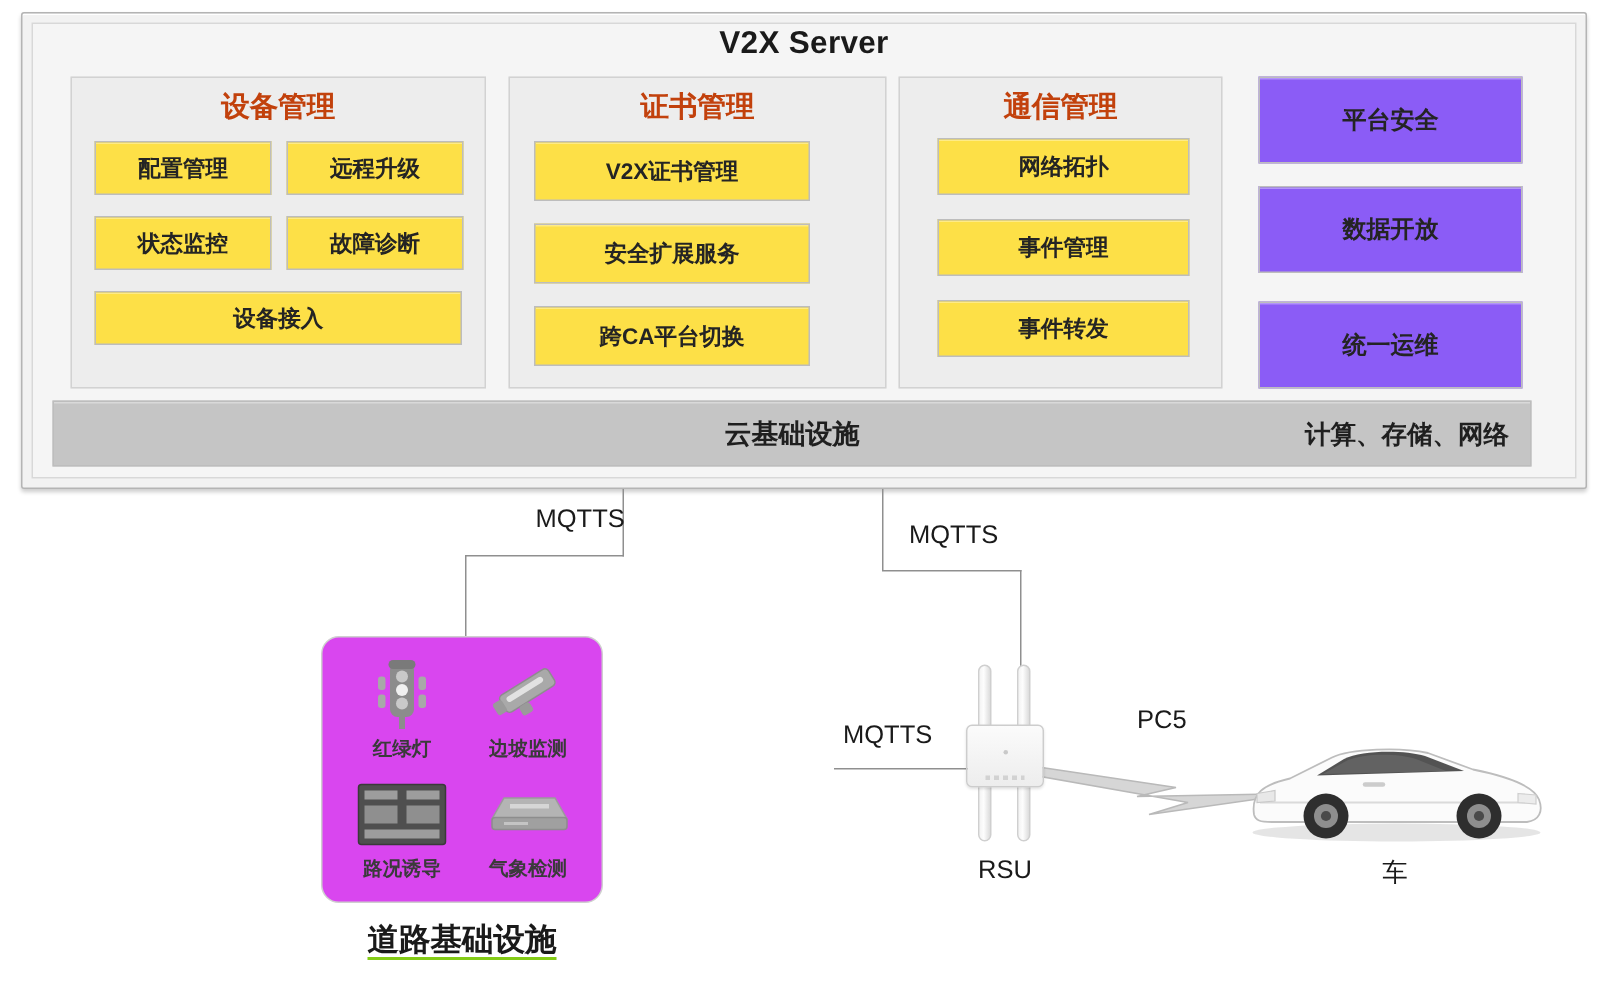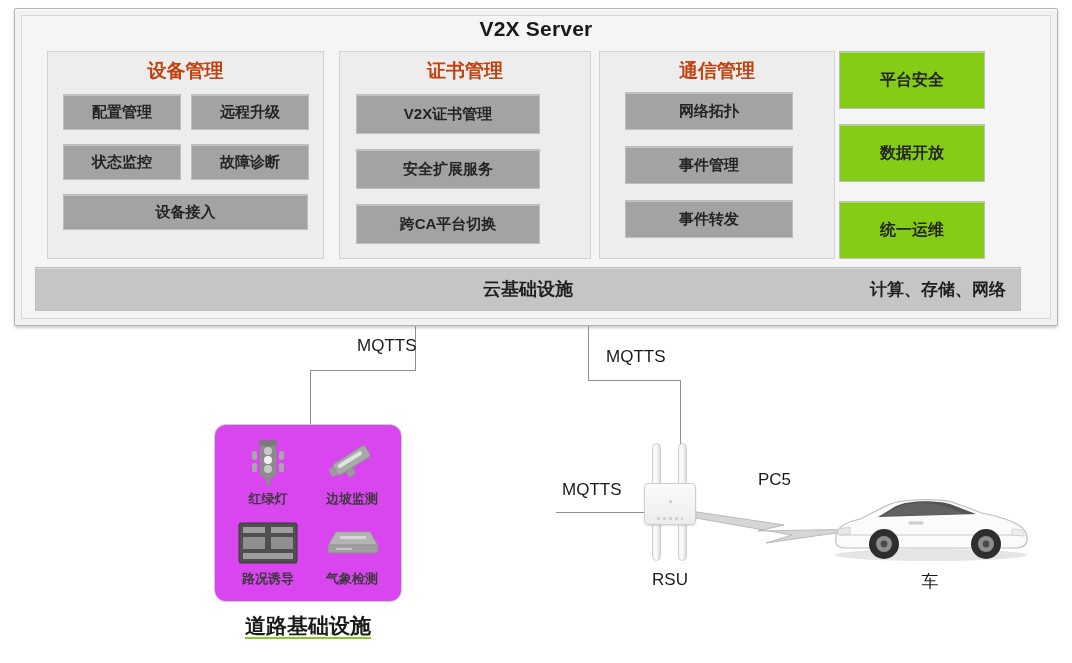--- a/index.html
+++ b/index.html
@@ -50,26 +50,26 @@
     border:1px solid #d2d2d2;
     box-sizing:border-box;
   }
   .group-title{
     position:absolute;left:0;top:6px;width:100%;
     text-align:center;
     font-size:19px;font-weight:bold;color:#c2410c;
   }
   .g1{left:32px;width:277px;}
   .g2{left:324px;width:252px;}
-  .g3{left:584px;width:236px;}
+  .g3{left:584px;width:216px;}
 
   
   .tile{
     position:absolute;
-    background:#a3a3a3;
+    background:#fde047;
     border:1px solid #bdbdbd;
     box-sizing:border-box;
     display:flex;align-items:center;justify-content:center;
     font-size:15px;font-weight:bold;color:#242424;
     box-shadow:inset 0 1px 0 rgba(255,255,255,.35);
     white-space:nowrap;
   }
   
   .g1 .t-half{width:118px;height:36px;}
   .g1 .t-full{width:245px;height:36px;left:15px;}
@@ -86,22 +86,22 @@
   .g2 .r3{top:152px;}
 
   
   .g3 .t{left:25px;width:168px;height:38px;}
   .g3 .r1{top:40px;}
   .g3 .r2{top:94px;}
   .g3 .r3{top:148px;}
 
   
   .solo{
-    position:absolute;left:824px;width:146px;height:58px;
-    background:#84cc16;border:1px solid #bdbdbd;
+    position:absolute;left:824px;width:176px;height:58px;
+    background:#8b5cf6;border:1px solid #bdbdbd;
     box-sizing:border-box;
     display:flex;align-items:center;justify-content:center;
     font-size:16px;font-weight:bold;color:#242424;
     box-shadow:inset 0 1px 0 rgba(255,255,255,.35);
   }
   .s1{top:42px;}
   .s2{top:115px;}
   .s3{top:192px;}
 
   

